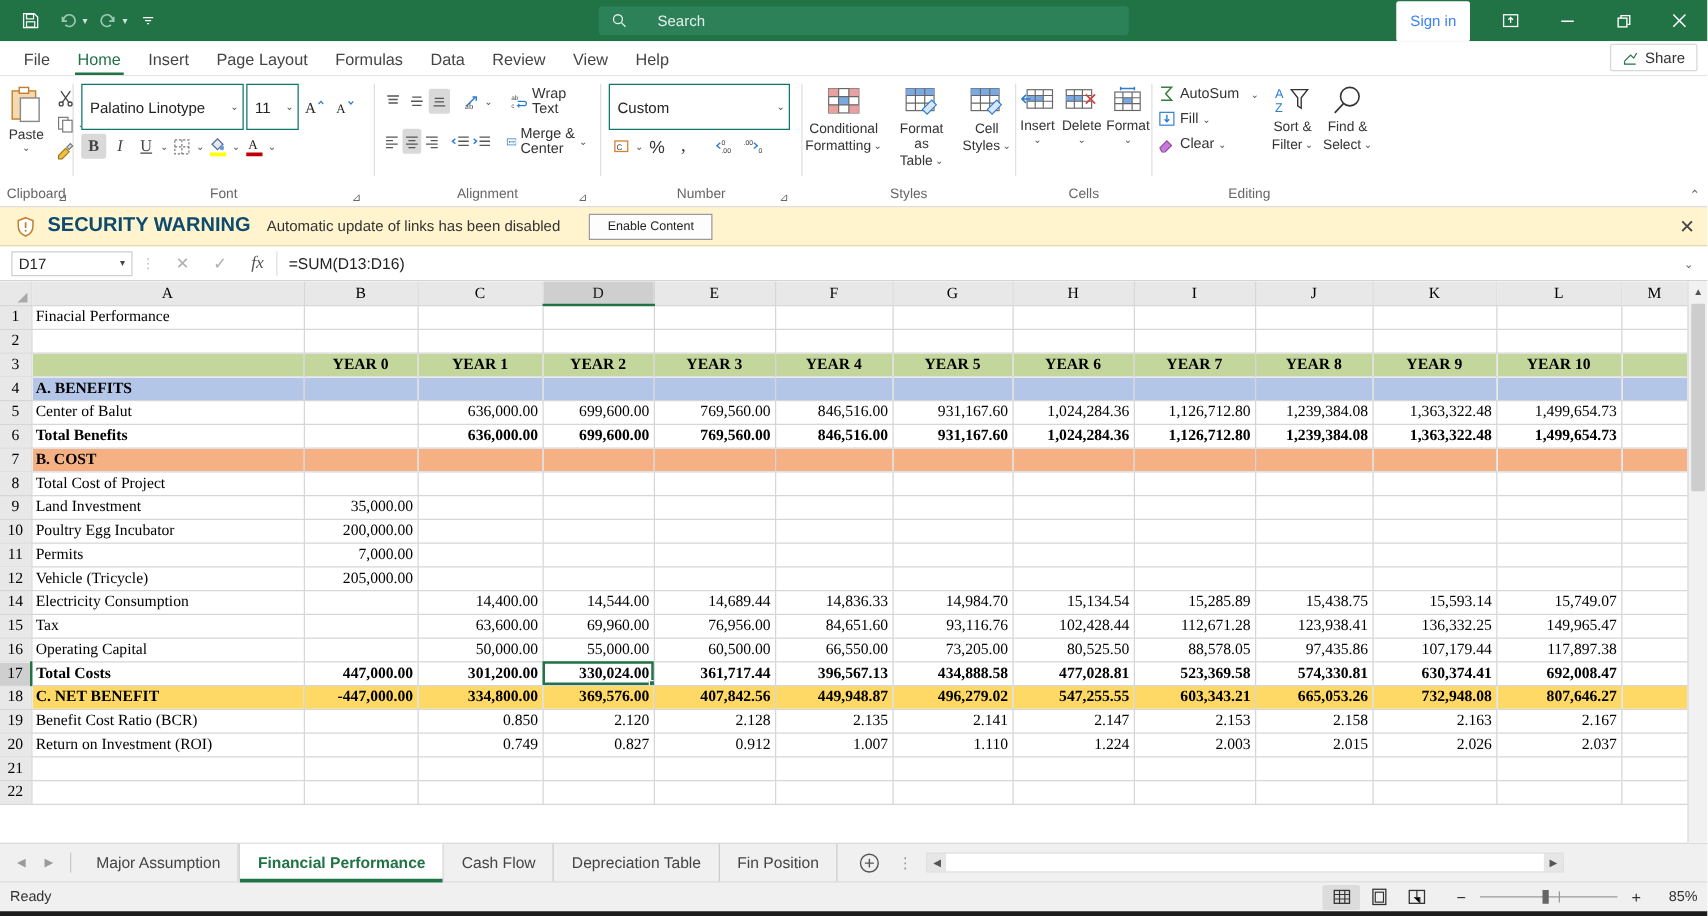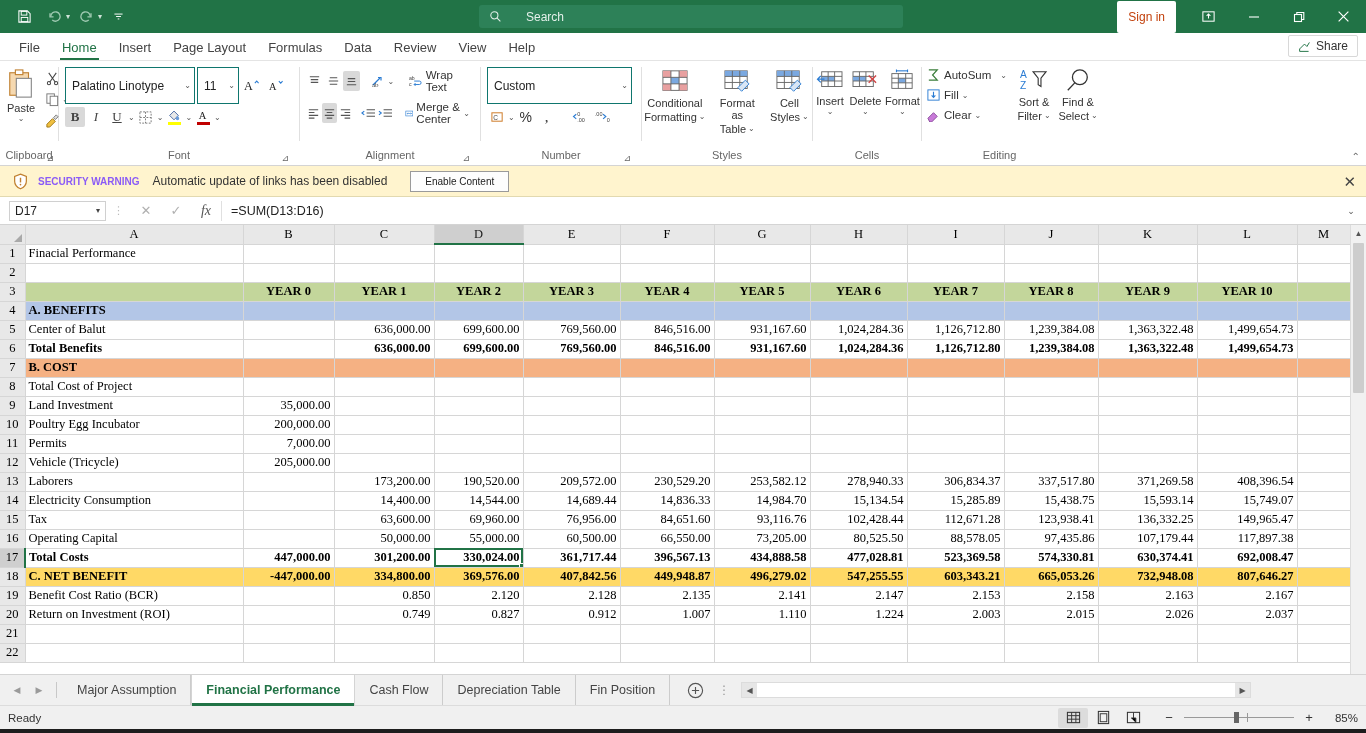--- a/index.html
+++ b/index.html
@@ -33,21 +33,21 @@
     position:absolute; left:479px; top:5px; width:424px; height:23px;
     background:#2d8158; border-radius:3px; display:flex; align-items:center;
     padding-left:10px; gap:24px; cursor:text;
   }
   .searchbox .ph{ color:#e4f0ea; font-size:12px; }
   .search-ico{ width:13px; height:13px; display:block; }
   .tb-right{
     position:absolute; right:0; top:0; height:33px; display:flex; align-items:center;
   }
   .signin{
-    background:#ffffff; color:#c2410c; font-size:12px; height:32px;
+    background:#ffffff; color:#3b82f6; font-size:12px; height:32px;
     display:flex; align-items:center; padding:0 11px; margin-right:10px;
     border-radius:2px; cursor:pointer;
   }
   .winbtn{
     width:45px; height:33px; display:flex; align-items:center; justify-content:center;
     cursor:pointer; color:#fff;
   }
 
   
   .menubar{
@@ -130,21 +130,21 @@
   
   .editgrp{ width:155px; }
 
   .collapse-rb{ position:absolute; right:6px; bottom:3px; font-size:10px; color:#666; cursor:pointer; }
 
   
   .secbar{
     height:31px; background:#fff4ce; border-bottom:1px solid #e2d9b0;
     display:flex; align-items:center; padding:0 12px; gap:9px; position:relative;
   }
-  .sec-title{ font-size:10px; font-weight:bold; color:#8b5cf6; }
+  .sec-title{ font-size:16px; font-weight:bold; color:#0c4a6e; }
   .sec-msg{ font-size:12px; color:#333; margin-left:4px; }
   .enable-btn{
     margin-left:14px; height:21px; border:1px solid #9a9a9a; background:#fdfdfd;
     font-size:10px; color:#222; padding:0 14px; display:flex; align-items:center; cursor:pointer;
   }
   .sec-close{
     position:absolute; right:10px; font-size:15px; color:#444; cursor:pointer; line-height:1;
   }
 
   
@@ -1001,36 +1001,20 @@
           <td></td>
           <td></td>
           <td></td>
           <td></td>
           <td></td>
           <td></td>
           <td></td>
           <td></td>
         </tr>
         <tr>
-          <td class="rowhdr">13</td>
-          <td>Laborers</td>
-          <td></td>
-          <td class="num">173,200.00</td>
-          <td class="num">190,520.00</td>
-          <td class="num">209,572.00</td>
-          <td class="num">230,529.20</td>
-          <td class="num">253,582.12</td>
-          <td class="num">278,940.33</td>
-          <td class="num">306,834.37</td>
-          <td class="num">337,517.80</td>
-          <td class="num">371,269.58</td>
-          <td class="num">408,396.54</td>
-          <td></td>
-        </tr>
-        <tr>
           <td class="rowhdr">14</td>
           <td>Electricity Consumption</td>
           <td></td>
           <td class="num">14,400.00</td>
           <td class="num">14,544.00</td>
           <td class="num">14,689.44</td>
           <td class="num">14,836.33</td>
           <td class="num">14,984.70</td>
           <td class="num">15,134.54</td>
           <td class="num">15,285.89</td>

